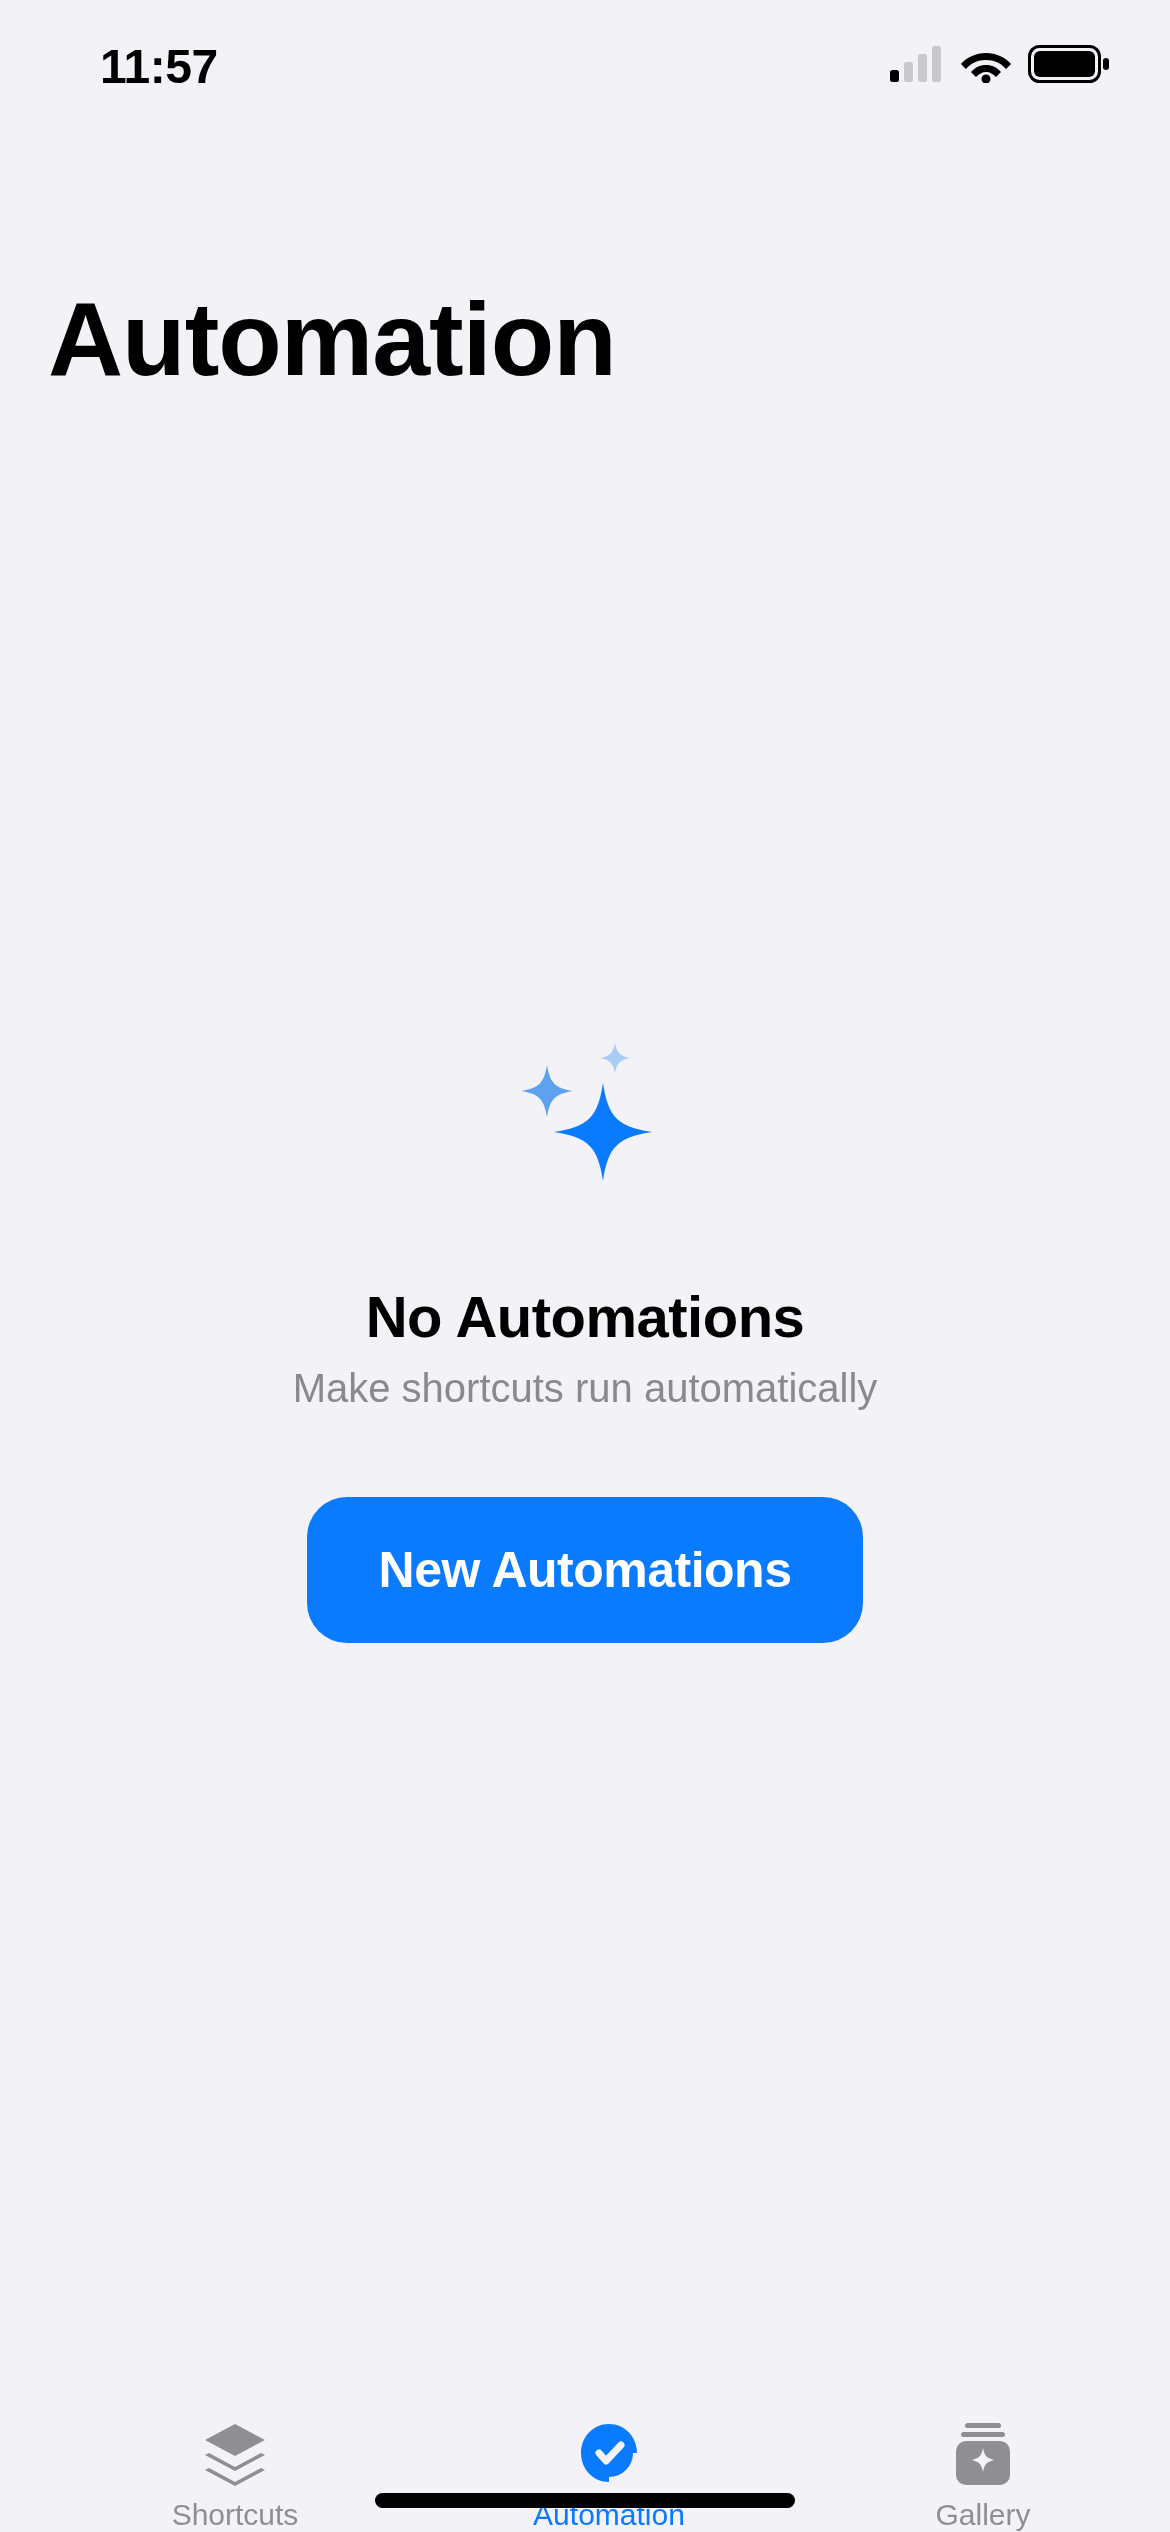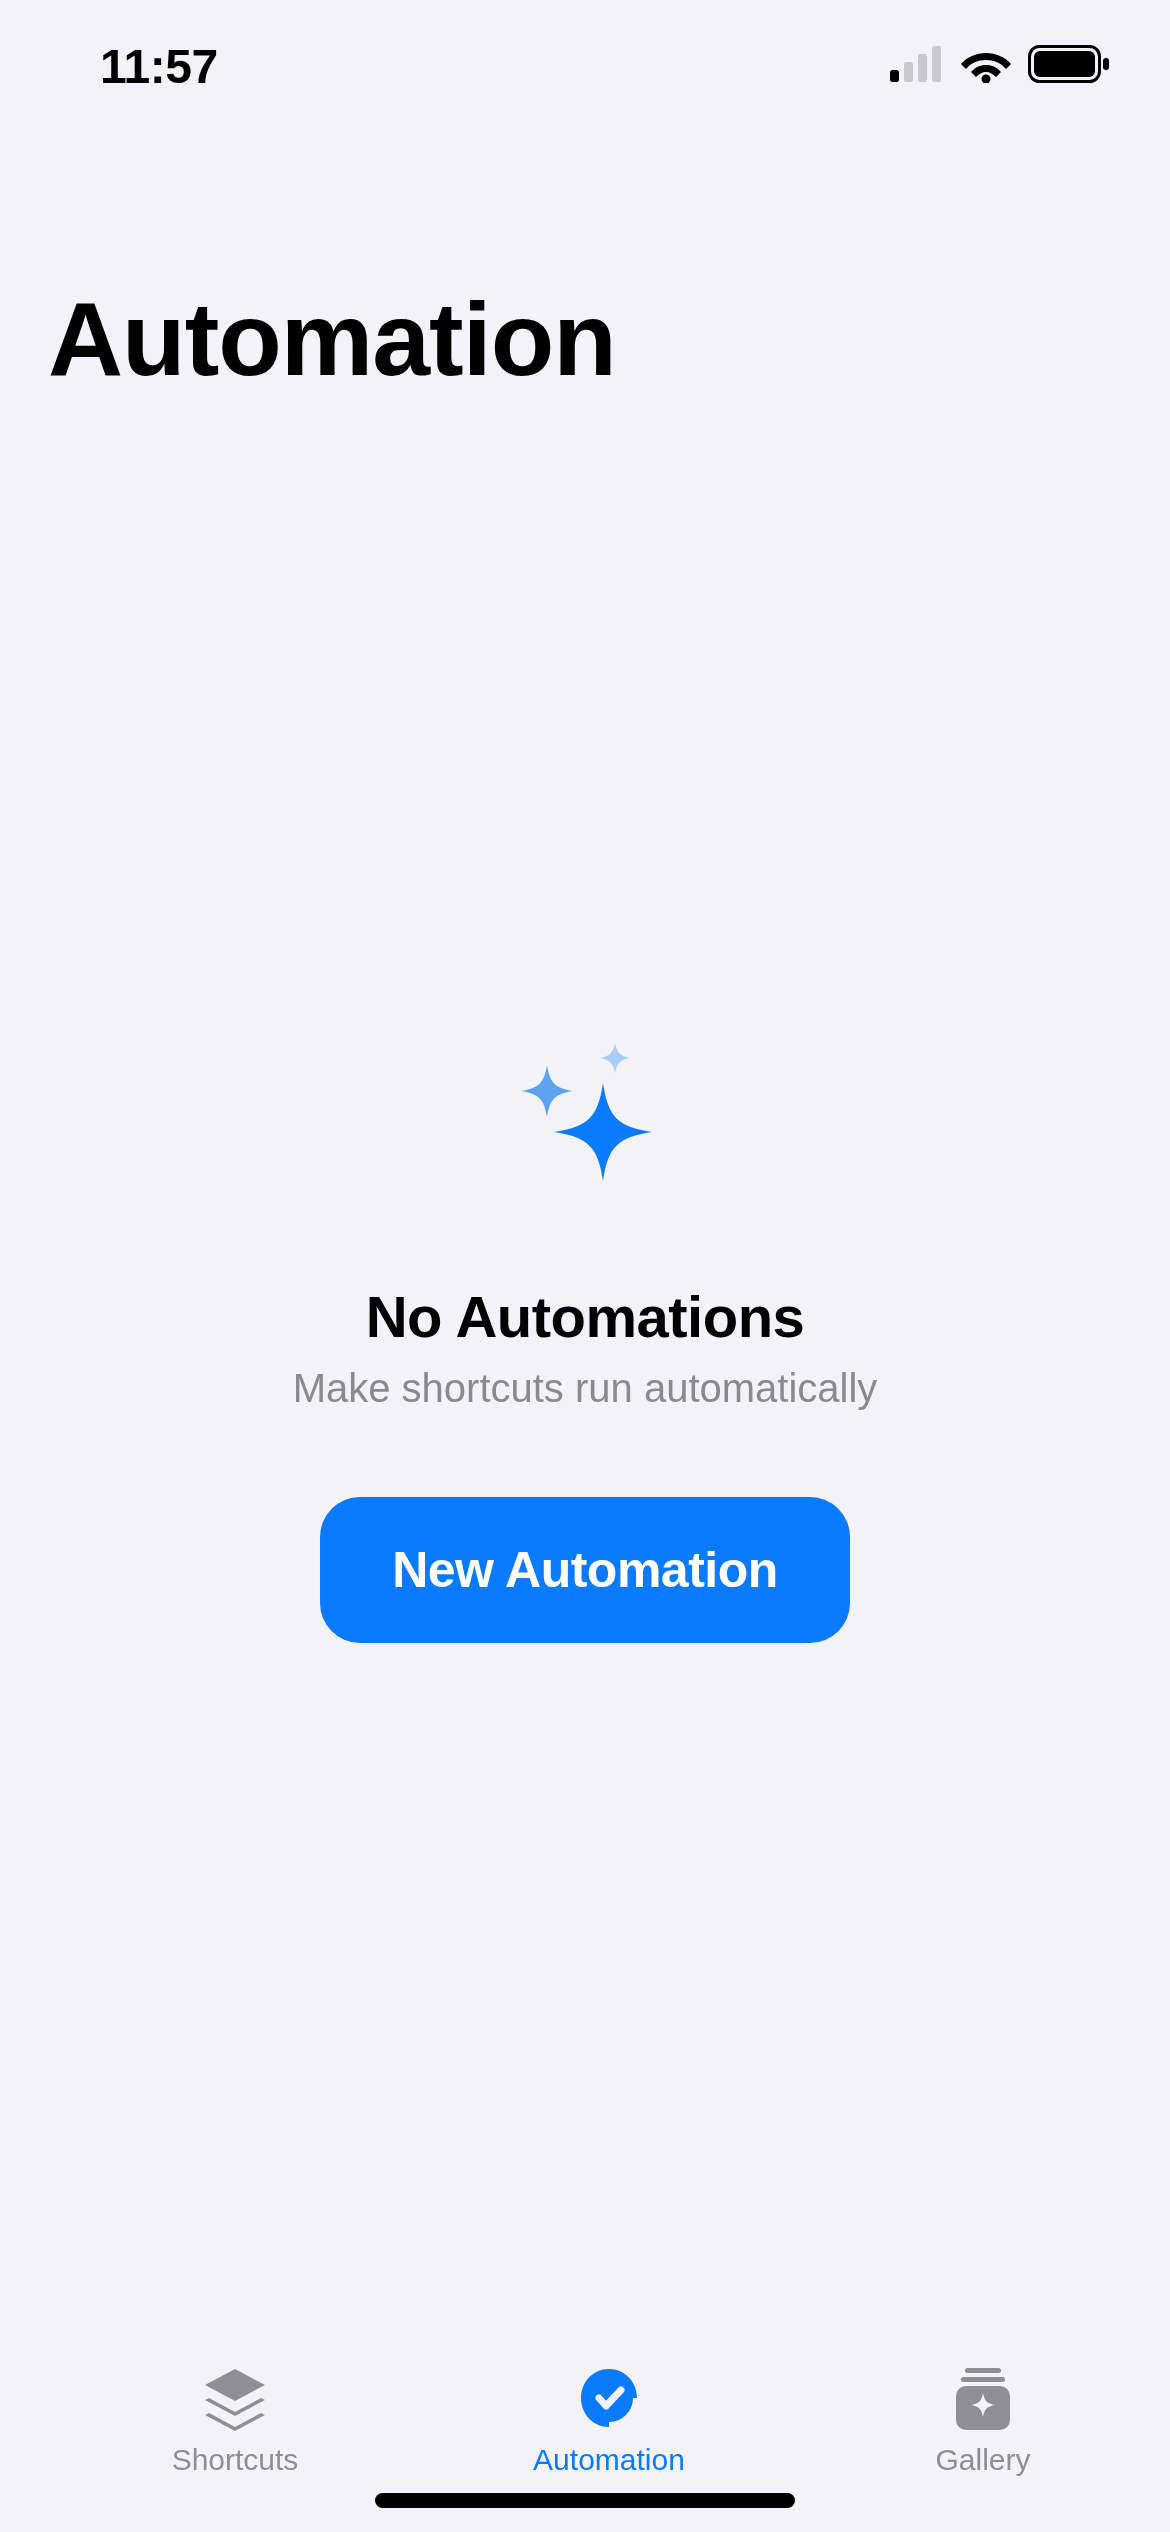--- a/index.html
+++ b/index.html
@@ -97,21 +97,21 @@
   
   .tab-bar {
     position: absolute;
     bottom: 0;
     left: 0;
     right: 0;
     height: 250px;
     background: #f2f2f7;
     display: flex;
     justify-content: space-around;
-    align-items: center;
+    align-items: flex-end;
     padding-top: 28px;
     padding-left: 48px;
   }
   .tab-item {
     flex: 1;
     display: flex;
     flex-direction: column;
     align-items: center;
     gap: 12px;
     cursor: pointer;
@@ -183,21 +183,21 @@
 
       <path d="M115 8 C117 18 120 21 130 23 C120 25 117 28 115 38 C113 28 110 25 100 23 C110 21 113 18 115 8 Z" fill="#a9cdf4"></path>
 
       <path d="M47 30 C50 48 55 53 73 56 C55 59 50 64 47 82 C44 64 39 59 21 56 C39 53 44 48 47 30 Z" fill="#5ea2ef"></path>
 
       <path d="M103 48 C108 82 118 92 152 97 C118 102 108 112 103 146 C98 112 88 102 54 97 C88 92 98 82 103 48 Z" fill="#0a7aff"></path>
     </svg>
   </div>
   <div class="empty-title">No Automations</div>
   <div class="empty-subtitle">Make shortcuts run automatically</div>
-  <button class="new-automation-btn">New Automation</button>
+  <button class="new-automation-btn">New Automations</button>
 </div>
 
 <div class="tab-bar">
   <div class="tab-item">
     <span class="tab-icon">
       <svg width="76" height="66" viewBox="0 0 76 66">
         <path d="M38 4 L68 20 L38 36 L8 20 Z" fill="#8e8e93"></path>
         <path d="M12 33 L8 35 L38 51 L68 35 L64 33 L38 47 Z" fill="#8e8e93"></path>
         <path d="M12 48 L8 50 L38 66 L68 50 L64 48 L38 62 Z" fill="#8e8e93"></path>
       </svg>

